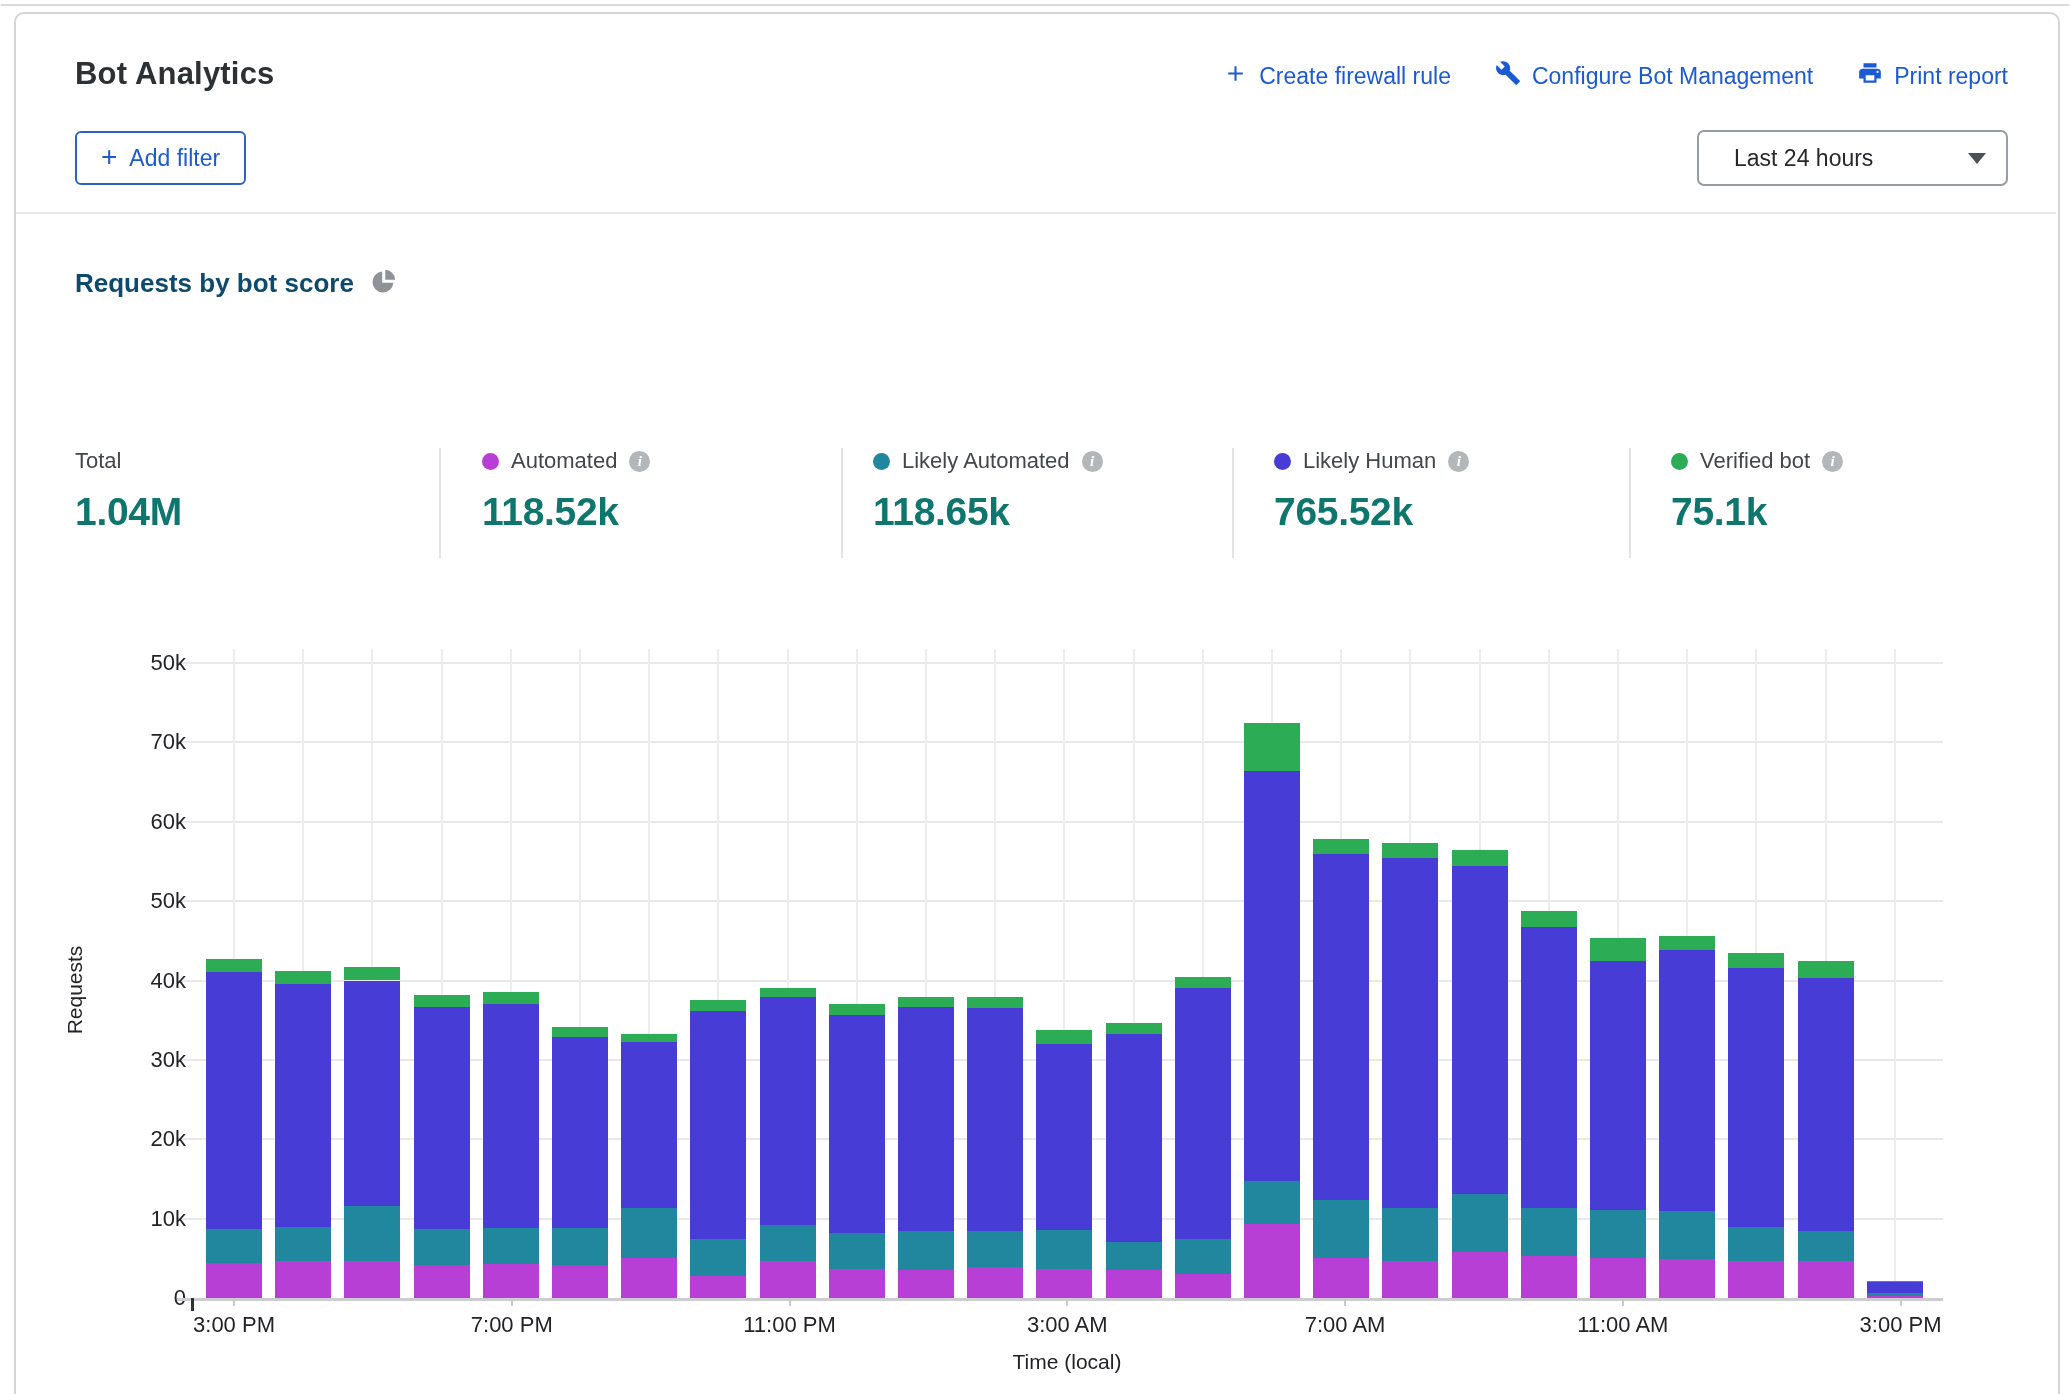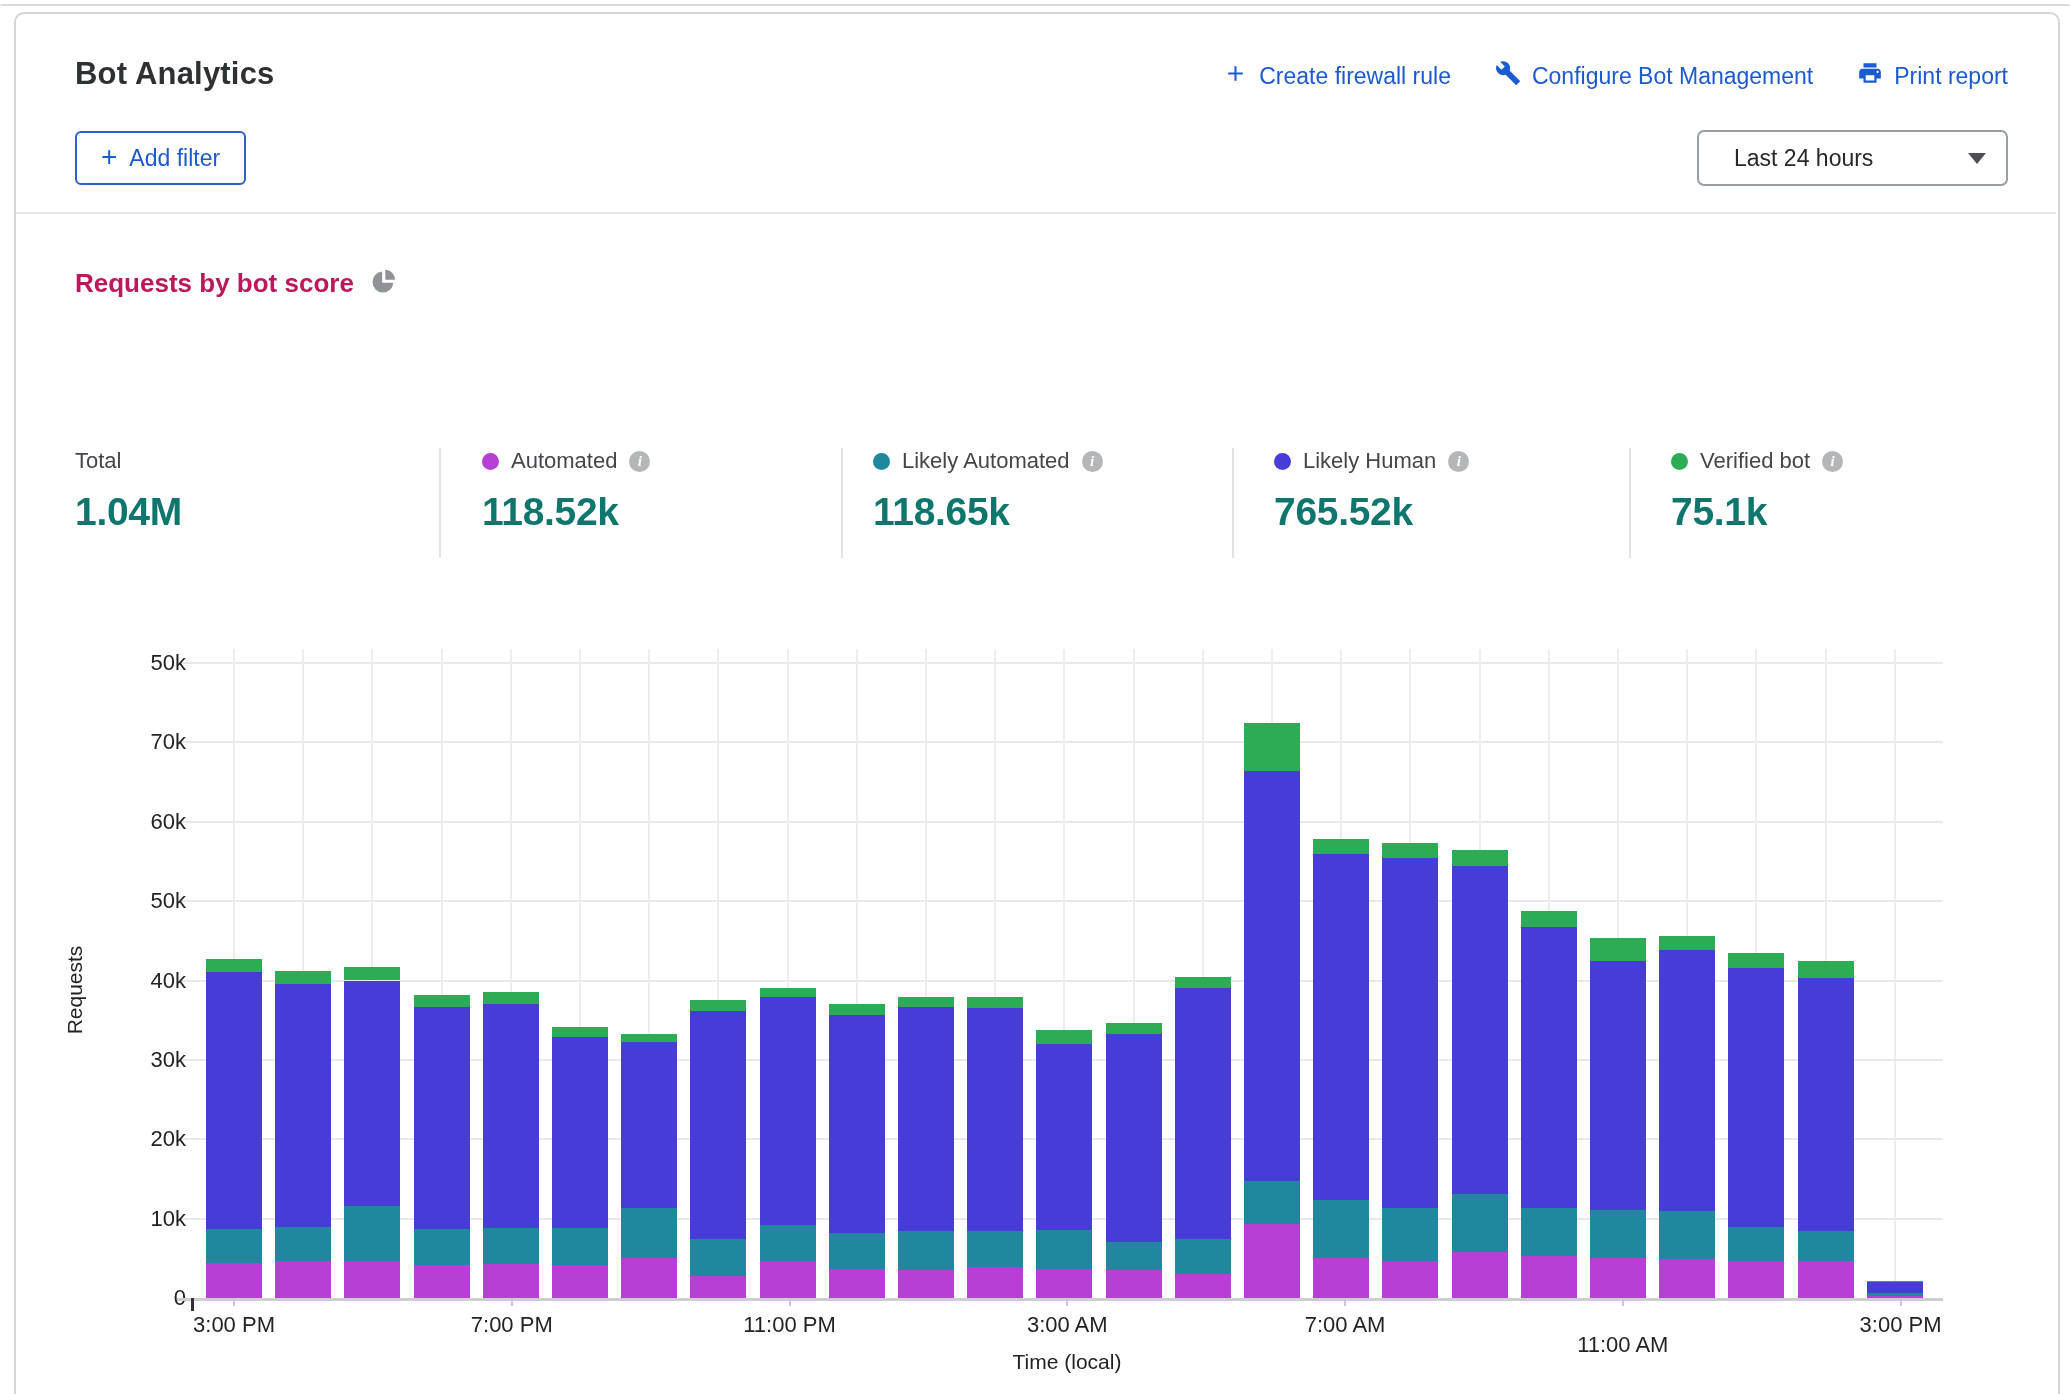--- a/index.html
+++ b/index.html
@@ -16,21 +16,21 @@
         padding:0 24px;border:2px solid #2e61c6;border-radius:6px;background:#fff;color:#1a5ad2;
         font-size:23px;font-weight:500;cursor:pointer;}
   .plus-glyph{font-size:28px;font-weight:500;line-height:1;margin-top:-2px;}
   .dropdown{position:absolute;left:1697px;top:130px;width:311px;height:56px;border:2px solid #989da2;border-radius:7px;
         background:#fff;display:flex;align-items:center;justify-content:space-between;
         padding:0 20px 0 35px;box-sizing:border-box;font-size:23px;color:#26282b;cursor:pointer;}
   .caret{width:0;height:0;border-left:9px solid transparent;border-right:9px solid transparent;
         border-top:11px solid #4c5056;}
   .header-divider{position:absolute;left:16px;top:212px;width:2040px;height:2px;background:#e6e6e9;}
   .section-title-row{position:absolute;left:75px;top:268px;display:flex;align-items:center;gap:16px;}
-  .section-title{font-size:26px;font-weight:700;color:#be185d;}
+  .section-title{font-size:26px;font-weight:700;color:#0c4a6e;}
   .stat-col{position:absolute;top:448px;}
   .stat-label-row{display:flex;align-items:center;gap:12px;height:26px;}
   .legend-dot{width:17px;height:17px;border-radius:50%;}
   .stat-label{font-size:22px;font-weight:500;color:#43464a;}
   .info-icon{width:21px;height:21px;border-radius:50%;background:#b4b7ba;color:#fff;display:flex;
         align-items:center;justify-content:center;font-family:"Liberation Serif",serif;
         font-size:15px;font-weight:700;font-style:italic;cursor:pointer;}
   .stat-value{margin-top:16px;font-size:39px;font-weight:700;color:#0f766e;letter-spacing:-.3px;}
   .stat-divider{position:absolute;top:448px;width:2px;height:110px;background:#e3e3e6;}
   .gridline-h{position:absolute;background:#e9e9ec;height:2px;}
@@ -289,19 +289,19 @@
       <div class="xtick" style="left: 154px; top: 1312px;">3:00 PM</div>
       <div class="tick-light" style="left: 510.76px; top: 1298px;"></div>
       <div class="xtick" style="left: 431.76px; top: 1312px;">7:00 PM</div>
       <div class="tick-light" style="left: 788.52px; top: 1298px;"></div>
       <div class="xtick" style="left: 709.52px; top: 1312px;">11:00 PM</div>
       <div class="tick-light" style="left: 1066.28px; top: 1298px;"></div>
       <div class="xtick" style="left: 987.28px; top: 1312px;">3:00 AM</div>
       <div class="tick-light" style="left: 1344.04px; top: 1298px;"></div>
       <div class="xtick" style="left: 1265.04px; top: 1312px;">7:00 AM</div>
       <div class="tick-light" style="left: 1621.8px; top: 1298px;"></div>
-      <div class="xtick" style="left: 1542.8px; top: 1312px; margin-top: 20px;">11:00 AM</div>
+      <div class="xtick" style="left: 1542.8px; top: 1312px;">11:00 AM</div>
       <div class="tick-light" style="left: 1899.56px; top: 1298px;"></div>
       <div class="xtick" style="left: 1820.56px; top: 1312px;">3:00 PM</div>
       <div class="ylabel" style="left: 75px; top: 990px;">Requests</div>
       <div class="xlabel" style="left: 1067px; top: 1350px;">Time (local)</div>
     </div>
 </div>
 
 </body></html>

